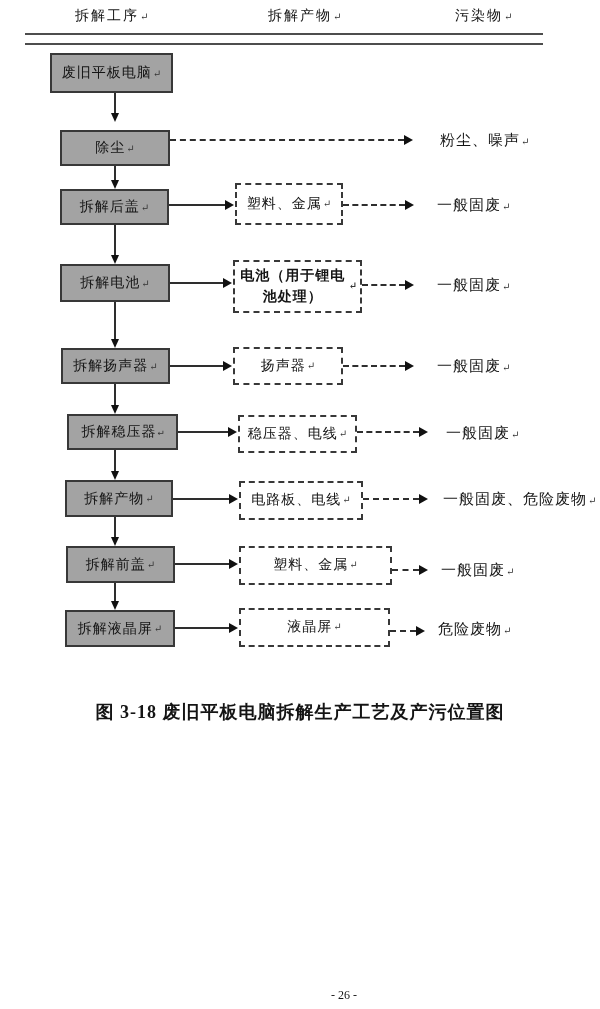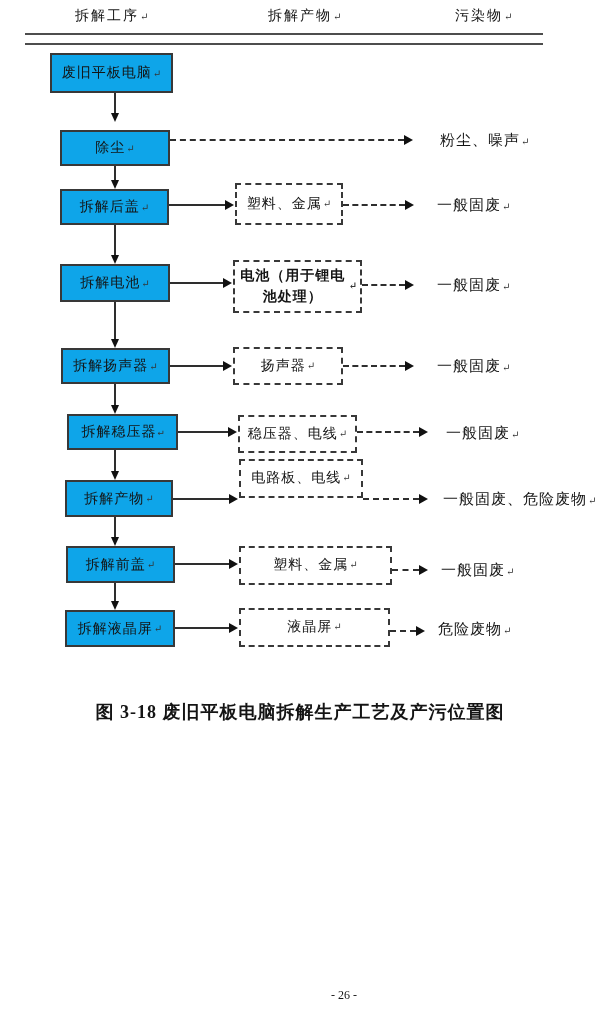--- a/index.html
+++ b/index.html
@@ -5,21 +5,21 @@
   html,body{margin:0;padding:0;background:#fff;}
   #page{
     position:relative;width:600px;height:1009px;background:#ffffff;
     font-family:"Liberation Serif","DejaVu Serif",serif;
     color:#141414;overflow:hidden;
   }
   .hdr{position:absolute;font-size:14px;letter-spacing:2px;white-space:nowrap;}
   .rm{font-size:10px;color:#333;margin-left:1px;letter-spacing:0;}
   .rule{position:absolute;left:25px;width:518px;height:0;border-top:2px solid #4d4d4d;}
   .pbox{
-    position:absolute;box-sizing:border-box;border:2px solid #383838;background:#0ea5e9;
+    position:absolute;box-sizing:border-box;border:2px solid #383838;background:#a3a3a3;
     display:flex;align-items:center;justify-content:center;
     font-size:14px;letter-spacing:1px;white-space:nowrap;text-align:center;
   }
   .dbox{
     position:absolute;box-sizing:border-box;border:2px dashed #383838;background:#fff;
     display:flex;align-items:center;justify-content:center;
     font-size:14px;letter-spacing:1px;text-align:center;line-height:1.45;padding:1px 3px;
   }
   .dbox.bold{font-weight:bold;white-space:normal;}
   .pol{position:absolute;font-size:15px;letter-spacing:1px;white-space:nowrap;}
@@ -134,21 +134,21 @@
   <div class="hd" style="left:357px;top:431px;width:62px;"></div>
   <div class="pol" style="left:446px;top:424px;">
     <span>一般固废</span><span class="rm">↵</span>
   </div>
 
   <div class="pbox" style="left:65px;top:480px;width:108px;height:37px;">
     <span>拆解产物</span>
       <span class="rm">↵</span>
   </div>
   <div class="ha" style="left:173px;top:498px;width:56px;"></div>
-  <div class="dbox" style="left:239px;top:459px;width:124px;height:39px;">
+  <div class="dbox" style="left:239px;top:481px;width:124px;height:39px;">
     <span>电路板、电线</span>
       <span class="rm">↵</span>
   </div>
   <div class="hd" style="left:363px;top:498px;width:56px;"></div>
   <div class="pol" style="left:443px;top:490px;">
     <span>一般固废、危险废物</span><span class="rm">↵</span>
   </div>
 
   <div class="pbox" style="left:66px;top:546px;width:109px;height:37px;">
     <span>拆解前盖</span>

